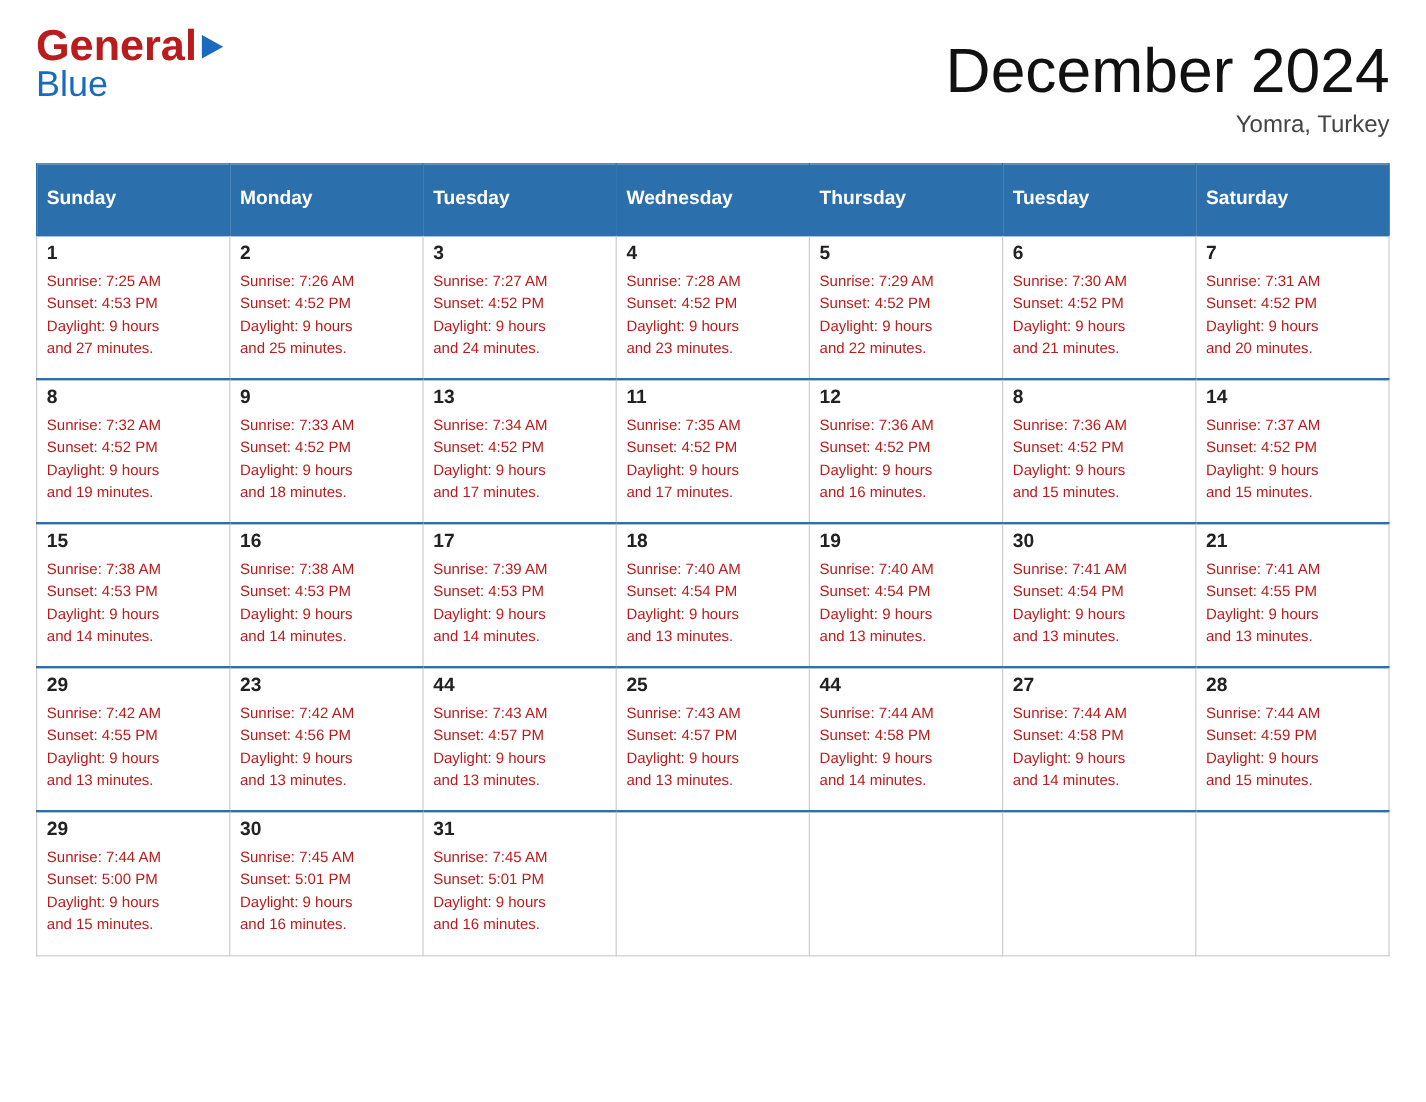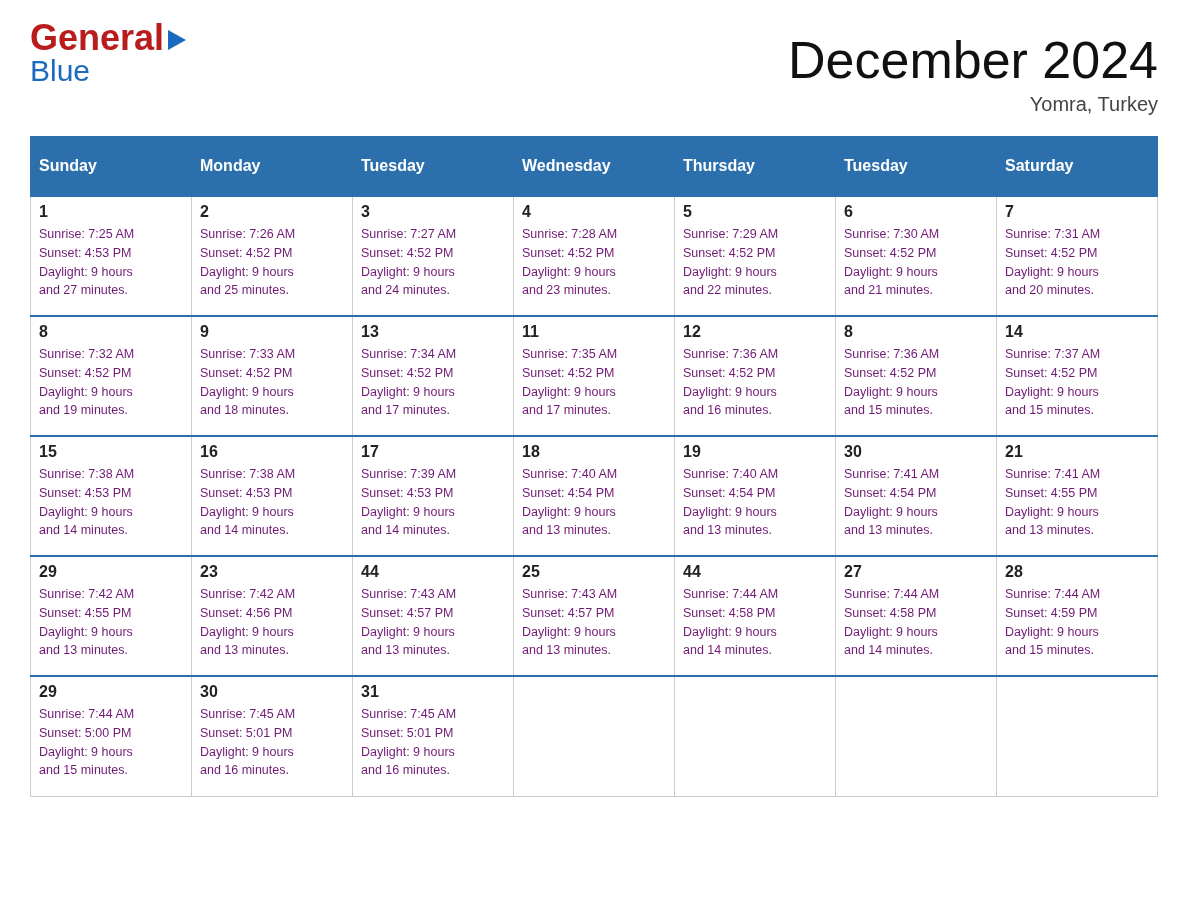--- a/index.html
+++ b/index.html
@@ -58,21 +58,21 @@
     .day-number {
       font-size: 16px;
       font-weight: bold;
       color: #222;
       margin-bottom: 4px;
       display: block;
     }
     .day-info {
       font-size: 12.5px;
       line-height: 1.5;
-      color: #701a75;
+      color: #b91c1c;
     }
     .empty-cell {
       border-top: 2px solid #2c6fad;
       background: #fff;
     }
     tbody tr td {
       border-bottom: none;
       border-right: 1px solid #ccc;
     }
     .logo-wrapper {

